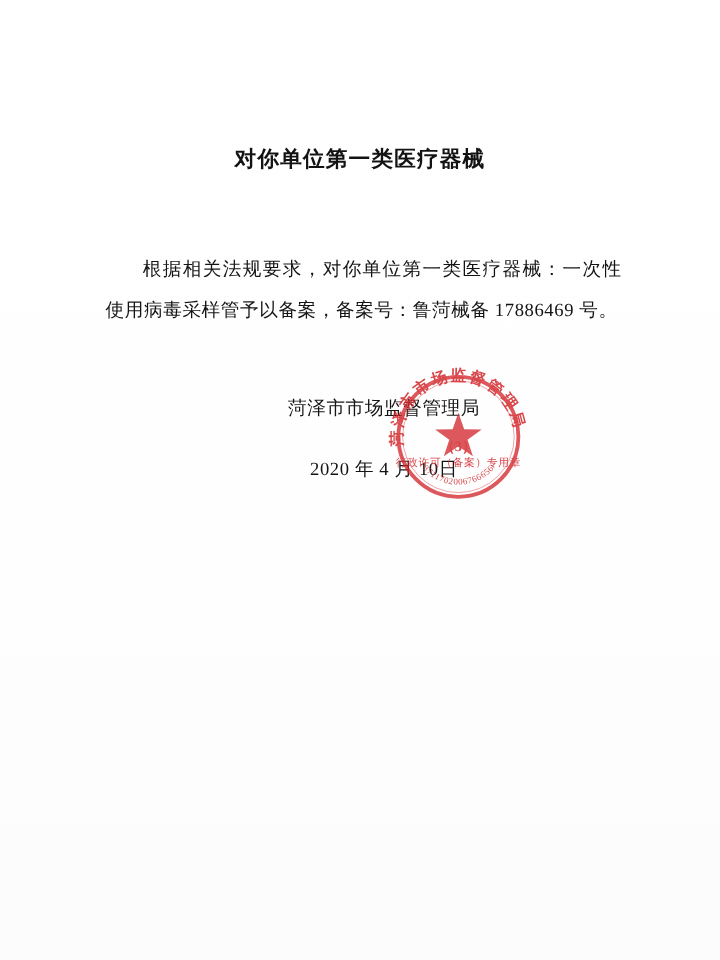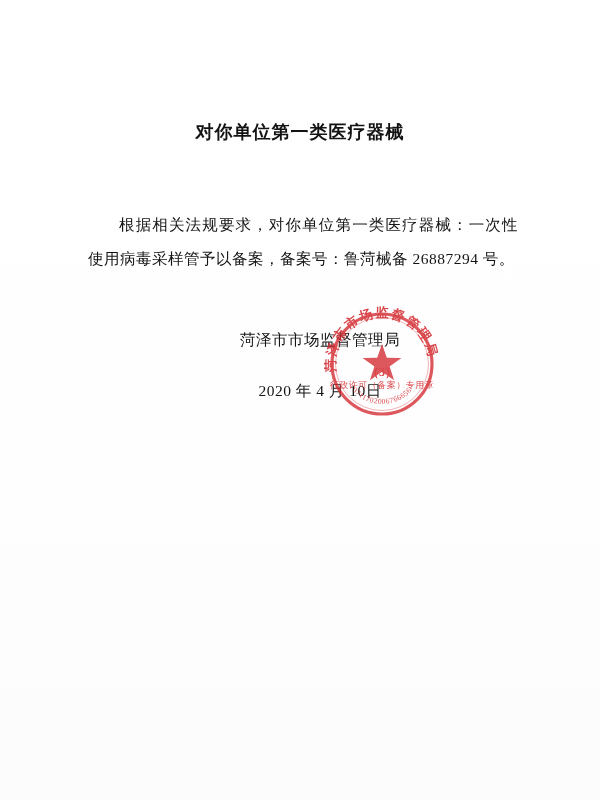--- a/index.html
+++ b/index.html
@@ -118,21 +118,21 @@
 </style>
 </head>
 <body>
 
 <div class="page">
   <div class="paper-tint"></div>
 
   <div class="doc-title">对你单位第一类医疗器械</div>
 
 
-  <div class="body-text">根据相关法规要求，对你单位第一类医疗器械：一次性使用病毒采样管予以备案，备案号：鲁菏械备 26887294 号。</div>
+  <div class="body-text">根据相关法规要求，对你单位第一类医疗器械：一次性使用病毒采样管予以备案，备案号：鲁菏械备 17886469 号。</div>
 
   <div class="signature">
     <div class="sig-org">菏泽市市场监督管理局</div>
     <div class="sig-date">2020 年 4 月 10日</div>
   </div>
 
   <div class="seal">
     <svg width="128" height="128" viewBox="0 0 128 128" xmlns="http://www.w3.org/2000/svg">
       <defs>
         <path id="ringpath" d="M 64,64 m -47,0 a 47,47 0 1,1 94,0" transform="rotate(-8 64 64)"></path>

